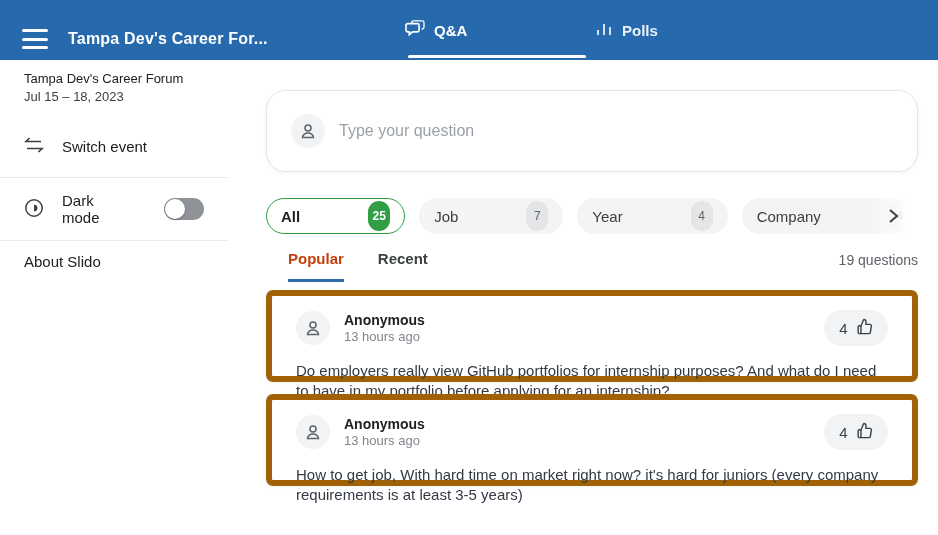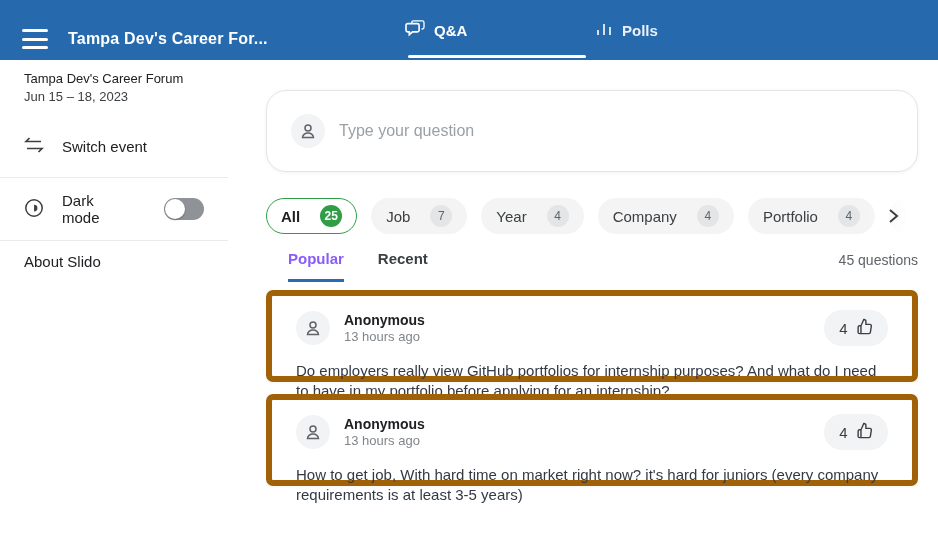--- a/index.html
+++ b/index.html
@@ -53,36 +53,36 @@
   .ask-input { border:none; outline:none; flex:1; margin-left:14px; font-size:16px;
     color:#202124; font-family:inherit; background:transparent; }
   .ask-input::placeholder { color:#9aa0a6; }
 
   
   .chips-wrap { position:absolute; left:38px; right:0; top:138px; height:36px; overflow:hidden; }
   .chips { display:flex; gap:14px; white-space:nowrap; }
   .chip { display:inline-flex; align-items:center; gap:20px; height:36px; padding:0 14px;
     background:#f4f4f4; border:1px solid transparent; border-radius:18px; font-size:15px;
     color:#3c4043; cursor:pointer; flex:0 0 auto; }
-  .chip .count { min-width:22px; height:22px; padding:0 4px; border-radius:11px; background:#e4e5e7;
-    color:#5f6368; font-size:12px; display:inline-flex; align-items:center; justify-content:center; }
+  .chip .count { min-width:22px; height:30px; padding:0 4px; border-radius:11px; background:#e4e5e7;
+    color:#5f6368; font-size:12px; display:inline-flex; align-items:center; justify-content:center;margin-left:48px; }
   .chip.active { background:#fff; border:1.5px solid #2f9e44; color:#202124; font-weight:bold; }
   .chip.active .count { background:#2f9e44; color:#fff; font-weight:bold; }
   .chips-fade { position:absolute; right:0; top:0; width:70px; height:36px;
     background:linear-gradient(to right, rgba(255,255,255,0), #ffffff 55%); }
   .chips-next { position:absolute; right:32px; top:5px; width:26px; height:26px; border:none;
     background:transparent; cursor:pointer; display:flex; align-items:center; justify-content:center; }
 
   
   .list-head { position:absolute; left:38px; right:20px; top:186px; height:37px;
     display:flex; align-items:flex-start; }
   .list-tab { font-size:15px; font-weight:bold; padding:4px 0 12px; margin-left:34px;
     color:#3c4043; cursor:pointer; border-bottom:3px solid transparent; }
   .list-tab:first-child { margin-left:22px; }
-  .list-tab.active { color:#8b5cf6; border-bottom-color:#2b6cb0; }
+  .list-tab.active { color:#c2410c; border-bottom-color:#2b6cb0; }
   .q-count { margin-left:auto; font-size:14px; color:#5f6368; padding-top:6px; }
 
   
   .cards { position:absolute; left:38px; right:20px; top:230px; display:flex;
     flex-direction:column; gap:12px; }
   .q-card { background:#fff; border:6px solid #a16207; border-radius:7px;
     box-shadow:0 1px 3px rgba(0,0,0,.04); padding:14px 24px 18px; height:92px; }
   .q-head { display:flex; align-items:center; }
   .q-who { margin-left:14px; }
   .q-author { font-size:14px; font-weight:bold; color:#202124; line-height:17px; }
@@ -122,21 +122,21 @@
         </svg>
       </span>
       <span>Polls</span>
     </div>
   </nav>
 </header>
 
 <aside class="sidebar">
   <div class="event-meta">
     <div class="event-name">Tampa Dev's Career Forum</div>
-    <div class="event-dates">Jun 15 – 18, 2023</div>
+    <div class="event-dates">Jul 15 – 18, 2023</div>
   </div>
 
   <div class="side-menu">
     <div class="side-item">
       <span>
         <svg width="20" height="16" viewBox="0 0 20 16" fill="none" stroke="#3c4043" stroke-width="1.7">
           <path d="M5.5 1 L2 4.5 L17 4.5"></path>
           <path d="M14.5 15 L18 11.5 L3 11.5"></path>
         </svg>
       </span>
@@ -208,21 +208,21 @@
     <button class="chips-next">
       <svg width="14" height="16" viewBox="0 0 14 16" fill="none" stroke="#3c4043" stroke-width="2">
         <polyline points="4,2 11,8 4,14"></polyline>
       </svg>
     </button>
   </div>
 
   <div class="list-head">
     <div class="list-tab active">Popular</div>
     <div class="list-tab">Recent</div>
-    <div class="q-count">45 questions</div>
+    <div class="q-count">19 questions</div>
   </div>
 
   <div class="cards">
 
     <article class="q-card">
       <div class="q-head">
         <div class="avatar">
           <svg width="18" height="18" viewBox="0 0 18 18" fill="none" stroke="#5f6368" stroke-width="1.5">
             <circle cx="9" cy="6" r="3"></circle>
             <path d="M3.5 15.5 a5.5 4.5 0 0 1 11 0 z"></path>

